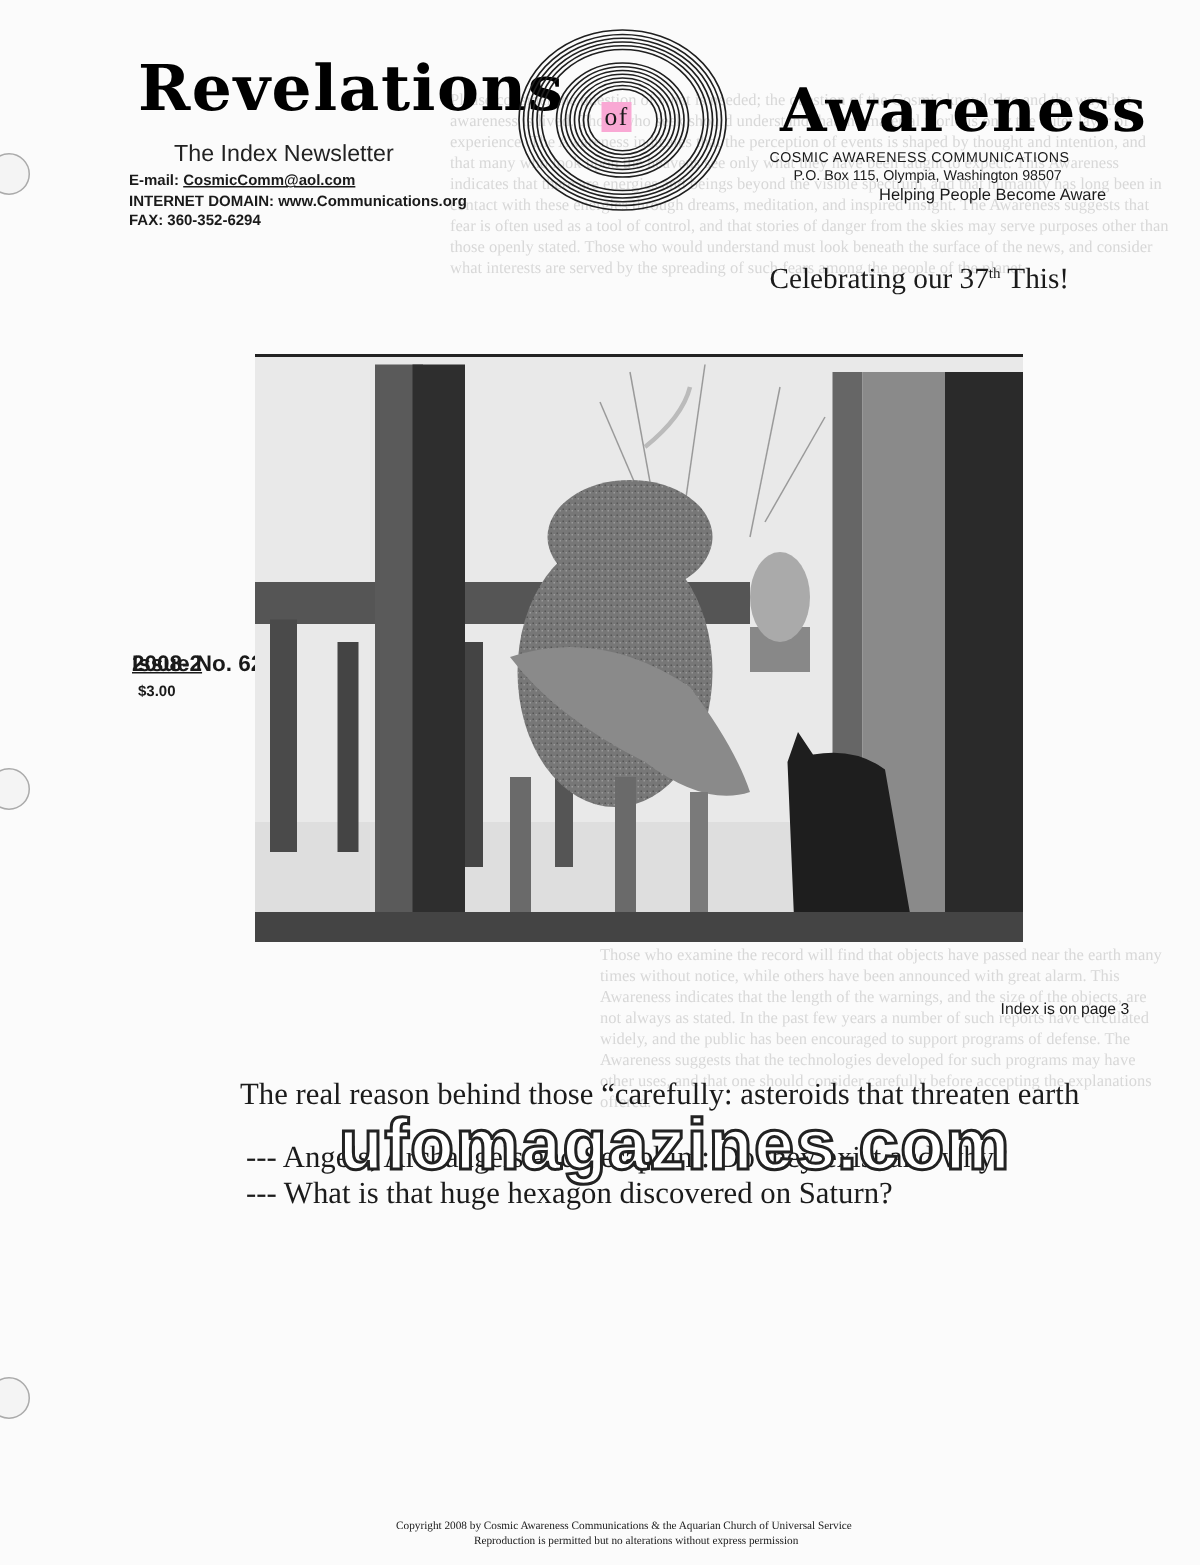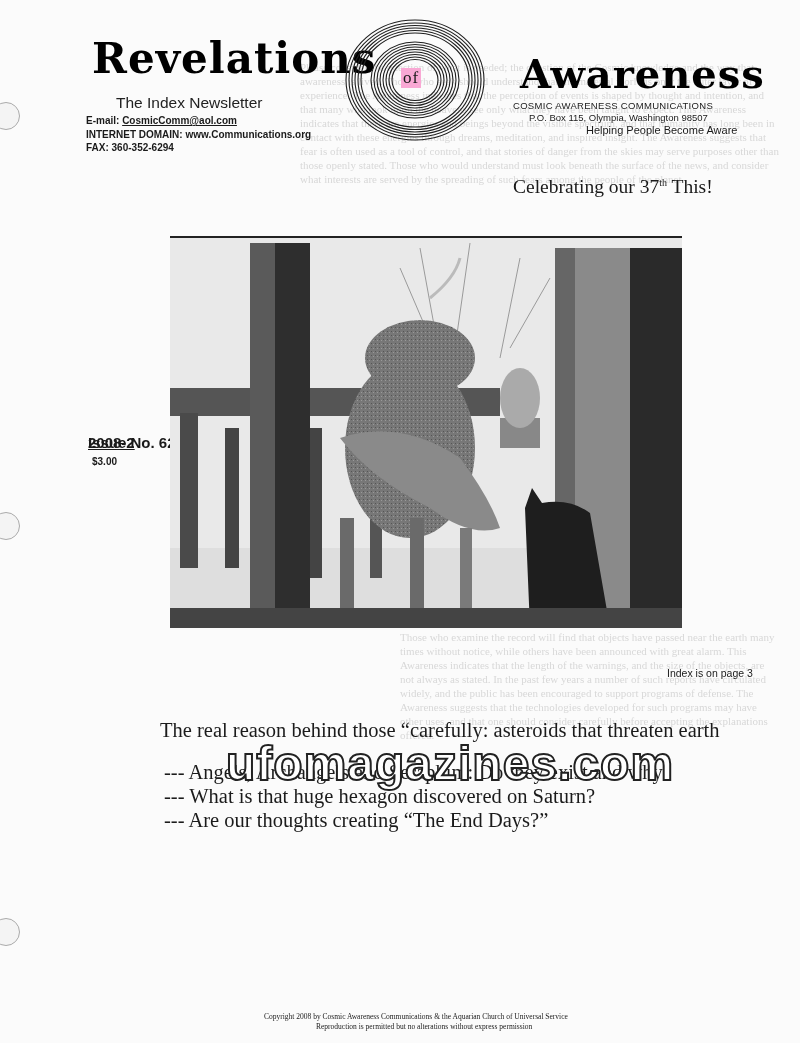--- a/index.html
+++ b/index.html
@@ -126,19 +126,18 @@
     <rect x="0" y="370" width="512" height="20" fill="#444"></rect>
   </svg>
 </div>
 
 <div class="abs sans" style="left:667px;top:667px;font-size:10.5px;">Index is on page 3</div>
 
 <div class="headlines">
   <div style="margin-bottom:18px;">The real reason behind those “carefully: asteroids that threaten earth</div>
   <div style="margin-left:4px;">--- Angels, Archangels and Seraphim: Do they exist and why?</div>
   <div style="margin-left:4px;">--- What is that huge hexagon discovered on Saturn?</div>
-  <div style="margin-left:4px;">--- Are our thoughts creating “The End Days?”</div>
 </div>
 
 <div class="watermark">ufomagazines.com</div>
 
 <div class="abs" style="left:264px;top:1012px;font-size:7.5px;">Copyright 2008 by Cosmic Awareness Communications &amp; the Aquarian Church of Universal Service</div>
 <div class="abs" style="left:316px;top:1022px;font-size:7.5px;">Reproduction is permitted but no alterations without express permission</div>
 
 </body></html>

